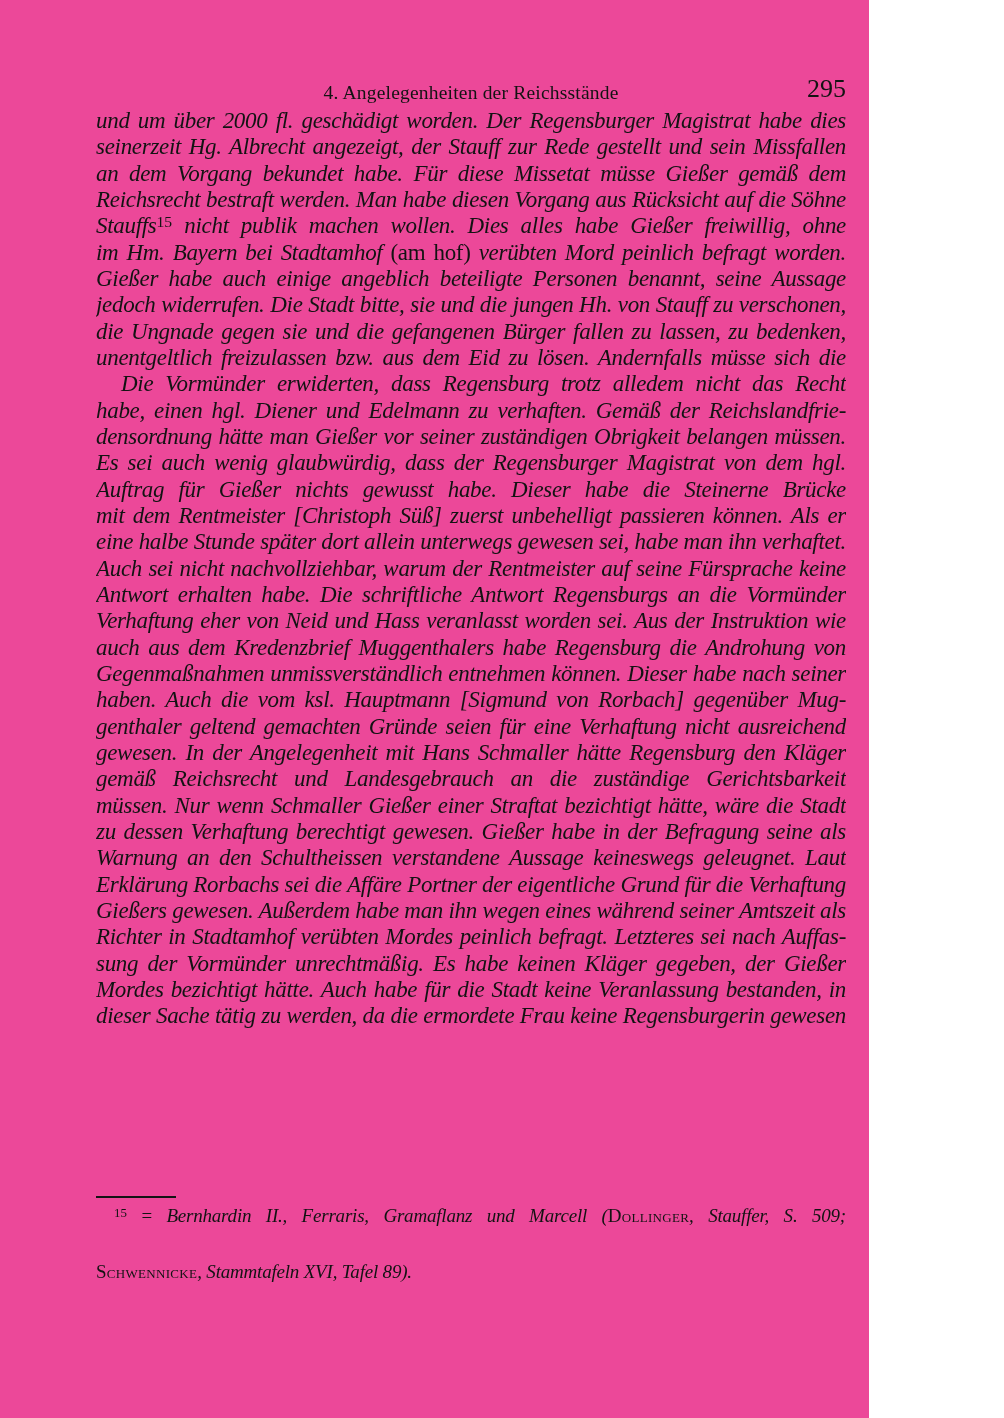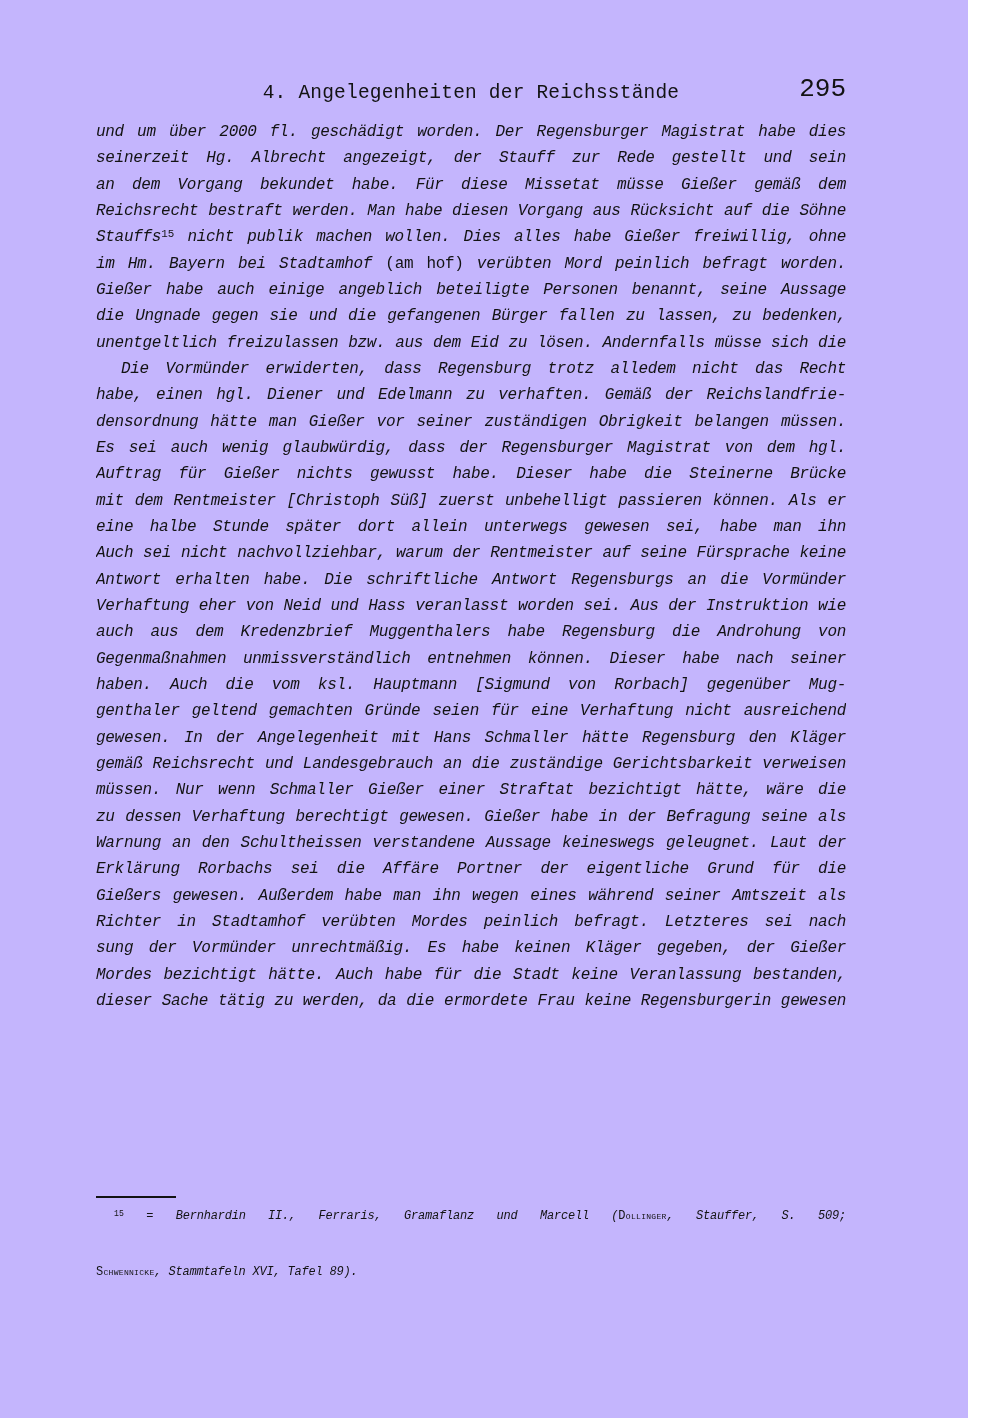--- a/index.html
+++ b/index.html
@@ -3,25 +3,25 @@
 <meta charset="utf-8">
 <title>Buchseite 295</title>
 <style>
   html, body {
     margin: 0;
     padding: 0;
     background: #ffffff;
   }
   .page {
     position: relative;
-    width: 968px;
+    width: 869px;
     height: 1418px;
-    background: #c4b5fd;
+    background: #ec4899;
     color: #131313;
-    font-family: Liberation Mono, monospace;
+    font-family: Liberation Serif, serif;
     overflow: hidden;
   }
   
   .header {
     position: absolute;
     left: 96px;
     top: 80px;
     width: 750px;
     height: 30px;
   }
@@ -37,24 +37,24 @@
     position: absolute;
     right: 0;
     top: -4px;
     font-size: 26px;
     line-height: 26px;
   }
   
   .body-text {
     position: absolute;
     left: 96px;
-    top: 119px;
+    top: 108px;
     width: 750px;
     font-style: italic;
-    font-size: 16px;
+    font-size: 23px;
     line-height: 26.33px;
     letter-spacing: -0.3px;
   }
   .line {
     height: 26.33px;
     overflow: hidden;
     text-align: justify;
     text-align-last: justify;
     text-justify: inter-word;
   }
@@ -83,21 +83,21 @@
     width: 750px;
   }
   .footnote-rule {
     width: 80px;
     height: 0;
     border-top: 2px solid #131313;
     margin-bottom: 6px;
   }
   .fline {
     font-style: italic;
-    font-size: 12px;
+    font-size: 19px;
     line-height: 24px;
     letter-spacing: -0.2px;
     height: 24px;
     overflow: hidden;
     text-align: justify;
     text-align-last: justify;
     text-justify: inter-word;
   }
   .fline.first { text-indent: 18px; }
   .fline.flush { text-align-last: left; margin-top: 32px; }
@@ -113,20 +113,21 @@
   </div>
 
   <div class="body-text" id="body-text">
       <div class="line"><span class="i">und um über 2000 fl. geschädigt worden. Der Regensburger Magistrat habe dies</span></div>
       <div class="line"><span class="i">seinerzeit Hg. Albrecht angezeigt, der Stauff zur Rede gestellt und sein Missfallen</span></div>
       <div class="line"><span class="i">an dem Vorgang bekundet habe. Für diese Missetat müsse Gießer gemäß dem</span></div>
       <div class="line"><span class="i">Reichsrecht bestraft werden. Man habe diesen Vorgang aus Rücksicht auf die Söhne</span></div>
       <div class="line"><span class="i">Stauffs</span><span class="sup">15</span><span class="i"> nicht publik machen wollen. Dies alles habe Gießer freiwillig, ohne</span></div>
       <div class="line"><span class="i">im Hm. Bayern bei Stadtamhof </span><span class="r">(am hof)</span><span class="i"> verübten Mord peinlich befragt worden.</span></div>
       <div class="line"><span class="i">Gießer habe auch einige angeblich beteiligte Personen benannt, seine Aussage später</span></div>
+      <div class="line"><span class="i">jedoch widerrufen. Die Stadt bitte, sie und die jungen Hh. von Stauff zu verschonen,</span></div>
       <div class="line"><span class="i">die Ungnade gegen sie und die gefangenen Bürger fallen zu lassen, zu bedenken, dass</span></div>
       <div class="line"><span class="i">unentgeltlich freizulassen bzw. aus dem Eid zu lösen. Andernfalls müsse sich die</span></div>
       <div class="line indent"><span class="i">Die Vormünder erwiderten, dass Regensburg trotz alledem nicht das Recht gehabt</span></div>
       <div class="line"><span class="i">habe, einen hgl. Diener und Edelmann zu verhaften. Gemäß der Reichslandfrie-</span></div>
       <div class="line"><span class="i">densordnung hätte man Gießer vor seiner zuständigen Obrigkeit belangen müssen.</span></div>
       <div class="line"><span class="i">Es sei auch wenig glaubwürdig, dass der Regensburger Magistrat von dem hgl.</span></div>
       <div class="line"><span class="i">Auftrag für Gießer nichts gewusst habe. Dieser habe die Steinerne Brücke gemeinsam</span></div>
       <div class="line"><span class="i">mit dem Rentmeister [Christoph Süß] zuerst unbehelligt passieren können. Als er</span></div>
       <div class="line"><span class="i">eine halbe Stunde später dort allein unterwegs gewesen sei, habe man ihn verhaftet.</span></div>
       <div class="line"><span class="i">Auch sei nicht nachvollziehbar, warum der Rentmeister auf seine Fürsprache keine</span></div>

